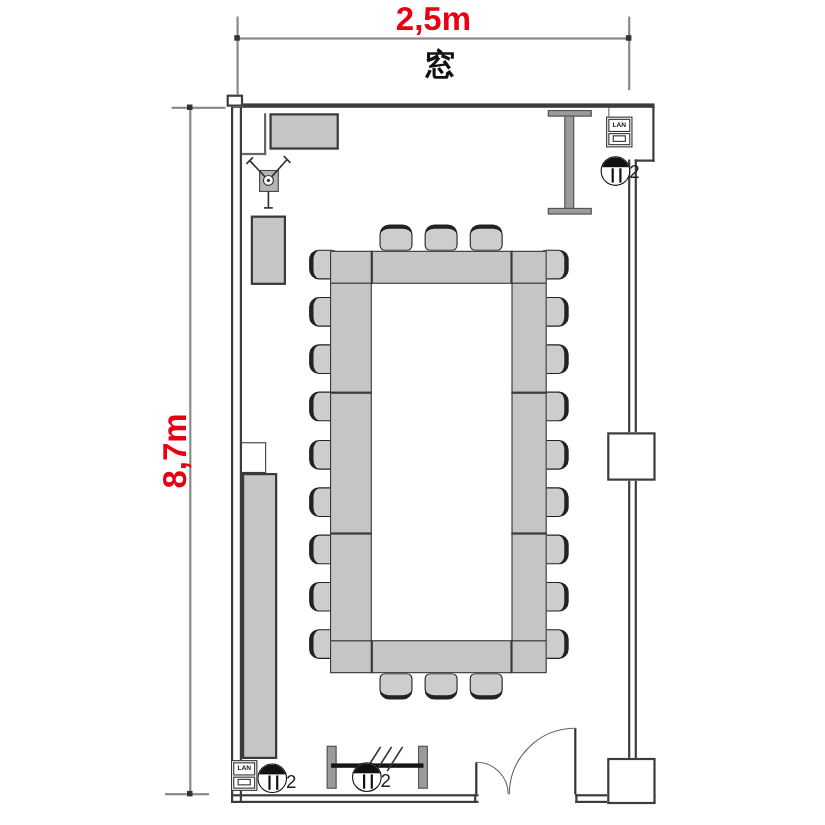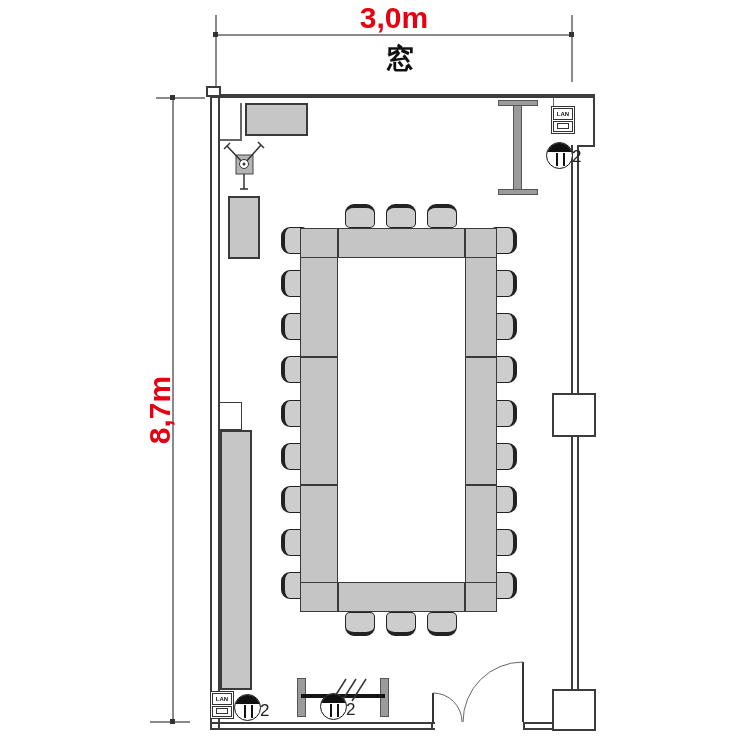--- a/index.html
+++ b/index.html
@@ -45,21 +45,21 @@
 </head>
 <body>
 
 <div id="canvas">
 
   <div class="abs dim" style="left:215px;top:15px;width:2px;height:72px;"></div>
   <div class="abs dim" style="left:571px;top:15px;width:2px;height:67px;"></div>
   <div class="abs dim" style="left:216px;top:34px;width:356px;height:2px;"></div>
   <div class="abs dim-dot" style="left:213px;top:32px;"></div>
   <div class="abs dim-dot" style="left:569px;top:32px;"></div>
-  <div class="abs dim-label" style="left:329px;top:1px;width:130px;text-align:center;">3,0m</div>
+  <div class="abs dim-label" style="left:329px;top:1px;width:130px;text-align:center;">2,5m</div>
   <div class="abs room-label" style="left:370px;top:40px;width:60px;text-align:center;">窓</div>
 
   <div class="abs dim" style="left:156px;top:97px;width:49px;height:2px;"></div>
   <div class="abs dim" style="left:150px;top:721px;width:40px;height:2px;"></div>
   <div class="abs dim" style="left:172px;top:98px;width:2px;height:624px;"></div>
   <div class="abs dim-dot" style="left:170px;top:95px;"></div>
   <div class="abs dim-dot" style="left:170px;top:719px;"></div>
   <div class="abs dim-label" style="left:95px;top:393px;width:130px;height:34px;display:flex;align-items:center;justify-content:center;transform:rotate(-90deg);">8,7m</div>
 
   <div class="abs wall" style="left:211px;top:94px;width:384px;height:4px;"></div>

